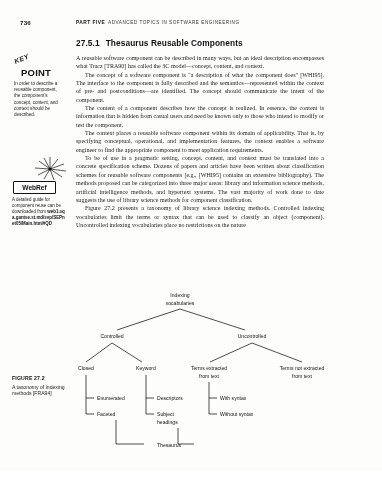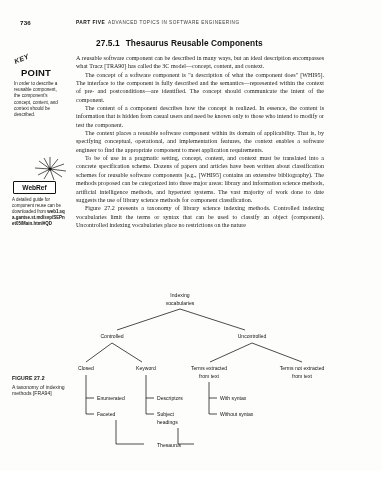--- a/index.html
+++ b/index.html
@@ -19,21 +19,21 @@
          font-weight:bold;font-size:6.2px;letter-spacing:.2px;color:#111;}
   .rh-part{position:absolute;left:76px;top:.6px;font-family:"Liberation Sans",sans-serif;
          font-weight:bold;font-size:4.9px;letter-spacing:.45px;color:#111;}
   .rh-title{position:absolute;left:108px;top:.8px;font-family:"Liberation Sans",sans-serif;
          font-size:4.7px;letter-spacing:.5px;color:#3a3a3a;}
 
   
   .sec-head{position:absolute;left:76px;top:38px;width:250px;
        font-family:"Liberation Sans",sans-serif;font-weight:bold;
        font-size:8.3px;color:#111;letter-spacing:.1px;}
-  .sec-num{margin-right:6px;margin-left:20px;}
+  .sec-num{margin-right:6px;}
 
   
   .col{position:absolute;left:76px;top:54px;width:248px;
        font-size:6.05px;line-height:8.35px;text-align:justify;color:#1b1b1b;
        font-family:"Liberation Serif",serif;}
   .col p{margin:0 0 0 0;text-indent:9px;}
   .col p.noind{text-indent:0;}
   .col p + p{margin-top:0;}
 
   

